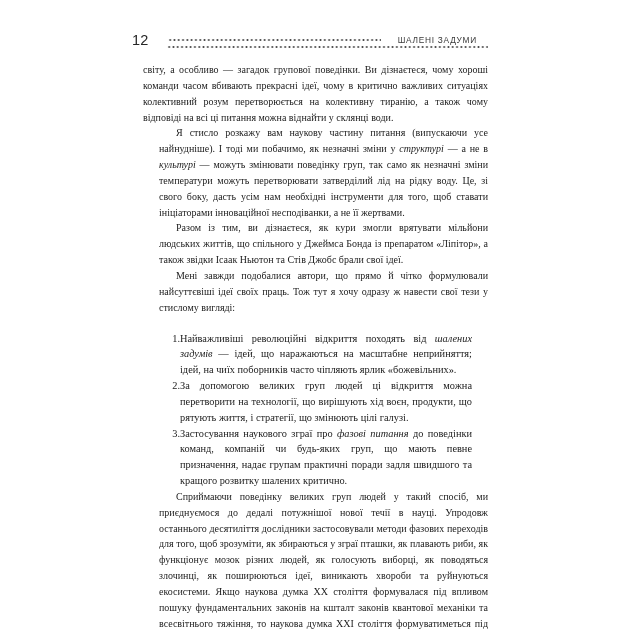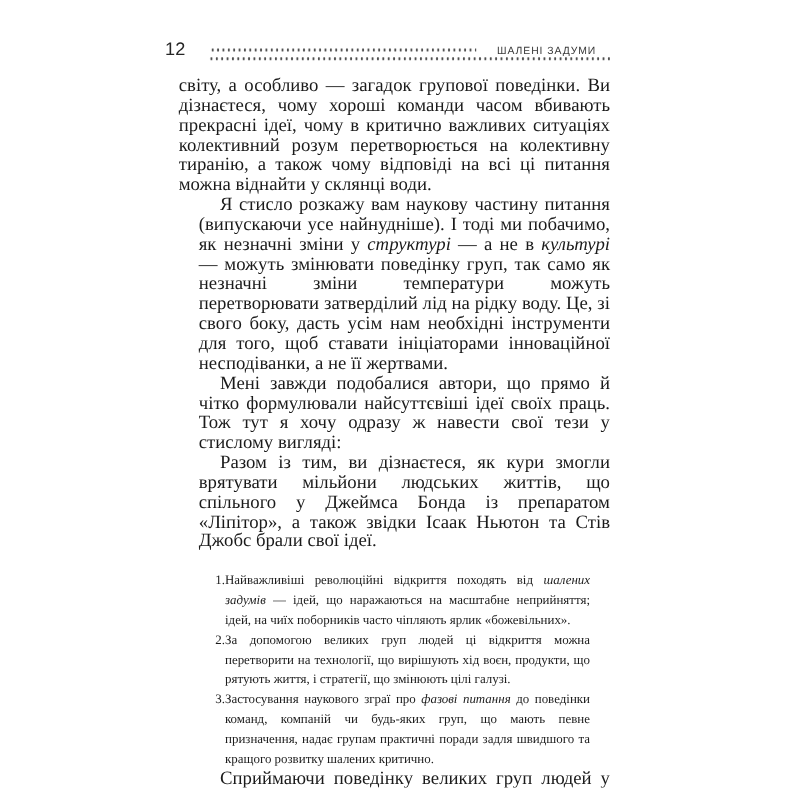--- a/index.html
+++ b/index.html
@@ -77,21 +77,21 @@
   
   .column {
     position: absolute;
     left: 143px;
     top: 62px;
     width: 345px;
   }
 
   p.body {
     margin: 0;
-    font-size: 15px;
+    font-size: 10px;
     line-height: 15.85px;
     text-align: justify;
     text-justify: inter-word;
     hyphens: manual;
     color: #1b1b1b;
   }
   p.indent { text-indent: 17px; margin-left: 16px; }
   p.noindent { text-indent: 0; }
 
   em, .it {
@@ -140,23 +140,23 @@
     <span class="running-title">ШАЛЕНІ ЗАДУМИ</span>
   </div>
   <div class="header-leader-under"></div>
 
   <div class="column">
 
     <p class="body noindent">світу, а особливо — загадок групової поведінки. Ви дізнаєтеся, чому хороші команди часом вбивають прекрасні ідеї, чому в критично важливих ситуаціях колективний розум перетворюється на колективну тиранію, а також чому відповіді на всі ці питання можна віднайти у склянці води.</p>
 
     <p class="body indent"><span>Я стисло розкажу вам наукову частину питання (випускаючи усе найнуднiше). І тоді ми побачимо, як незначні зміни у </span><em class="it">структурі</em><span> — а не в </span><em class="it">культурі</em><span> — можуть змінювати поведінку груп, так само як незначні зміни температури можуть перетворювати затверділий лід на рідку воду. Це, зі свого боку, дасть усім нам необхідні інструменти для того, щоб ставати ініціаторами інноваційної несподіванки, а не її жертвами.</span></p>
 
+    <p class="body indent">Разом із тим, ви дізнаєтеся, як кури змогли врятувати мільйони людських життів, що спільного у Джеймса Бонда із препаратом «Ліпітор», а також звідки Ісаак Ньютон та Стів Джобс брали свої ідеї.</p>
+
     <p class="body indent">Мені завжди подобалися автори, що прямо й чітко формулювали найсуттєвіші ідеї своїх праць. Тож тут я хочу одразу ж навести свої тези у стислому вигляді:</p>
-
-    <p class="body indent">Разом із тим, ви дізнаєтеся, як кури змогли врятувати мільйони людських життів, що спільного у Джеймса Бонда із препаратом «Ліпітор», а також звідки Ісаак Ньютон та Стів Джобс брали свої ідеї.</p>
 
     <ol class="thesis">
       <li><span>Найважливіші революційні відкриття походять від </span><em class="it">шалених задумів</em><span> — ідей, що наражаються на масштабне неприйняття; ідей, на чиїх поборників часто чіпляють ярлик «божевільних».</span></li>
       <li><span>За допомогою великих груп людей ці відкриття можна перетворити на технології, що вирішують хід воєн, продукти, що рятують життя, і стратегії, що змінюють цілі галузі.</span></li>
       <li><span>Застосування наукового зграї про </span><em class="it">фазові питання</em><span> до поведінки команд, компаній чи будь-яких груп, що мають певне призначення, надає групам практичні поради задля швидшого та кращого розвитку шалених критично.</span></li>
     </ol>
 
     <p class="body indent after-list">Сприймаючи поведінку великих груп людей у такий спосіб, ми приєднуємося до дедалі потужнішої нової течії в науці. Упродовж останнього десятиліття дослідники застосовували методи фазових переходів для того, щоб зрозуміти, як збираються у зграї пташки, як плавають риби, як функціонує мозок різних людей, як голосують виборці, як поводяться злочинці, як поширюються ідеї, виникають хвороби та руйнуються екосистеми. Якщо наукова думка XX століття формувалася під впливом пошуку фундаментальних законів на кшталт законів квантової механіки та всесвітнього тяжіння, то наукова думка XXI століття формуватиметься під впливом саме цього нового різновиду науки.</p>
 
   </div>

